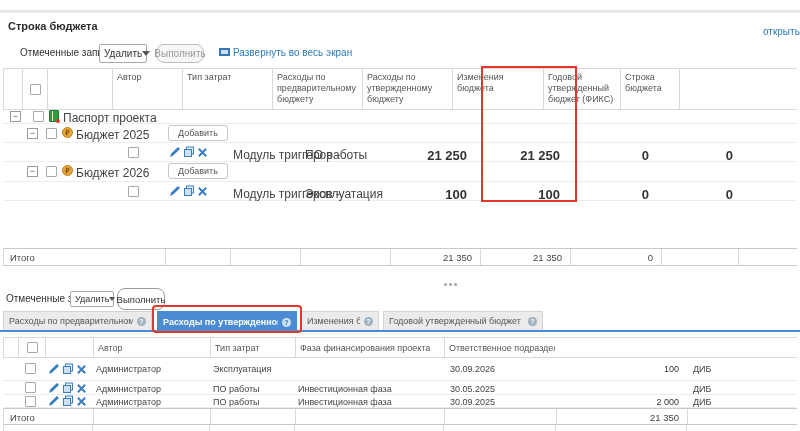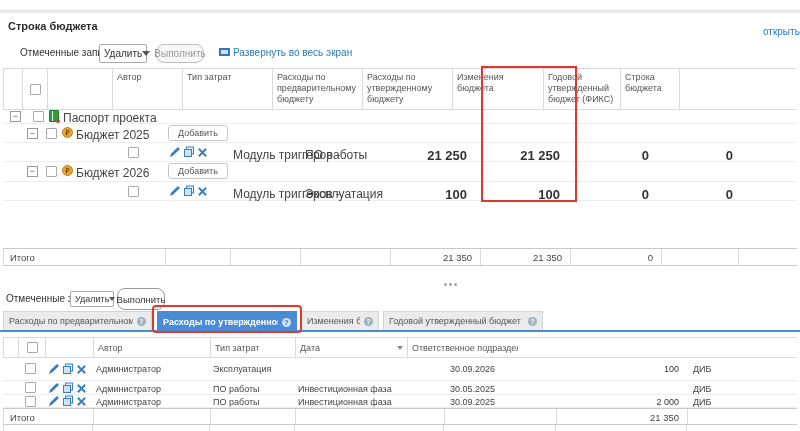--- a/index.html
+++ b/index.html
@@ -235,24 +235,21 @@
 
   <div class="abs bt">
     <div class="bth">
       <div class="c" style="width:15px;"></div>
       <div class="c" style="width:27px;justify-content:center;">
         <span class="chk"></span>
         </div>
       <div class="c" style="width:48px;"></div>
       <div class="c" style="width:117px;">Автор</div>
       <div class="c" style="width:85px;">Тип затрат</div>
-      <div class="c" style="width:112px;">
-        <span>Дата</span>
-        <span class="sortcaret"></span>
-      </div>
+      <div class="c" style="width:149px;">Фаза финансирования проекта</div>
       <div class="c" style="width:110px;border-right:none;">Ответственное подразделение ЦО</div>
     </div>
 
     <div class="brow" style="top:21px;height:23px;">
       <span class="chk" style="position:absolute;left:22px;top:5px;"></span>
       <span class="icons" style="left:45px;top:5px;">
         <svg width="12" height="12" viewBox="0 0 12 12">
           <path d="M1 11l1.2-3.4L9 1l2 2-6.8 6.6z" fill="#3a7fc1"></path>
           </svg>
         <svg width="12" height="12" viewBox="0 0 12 12">

